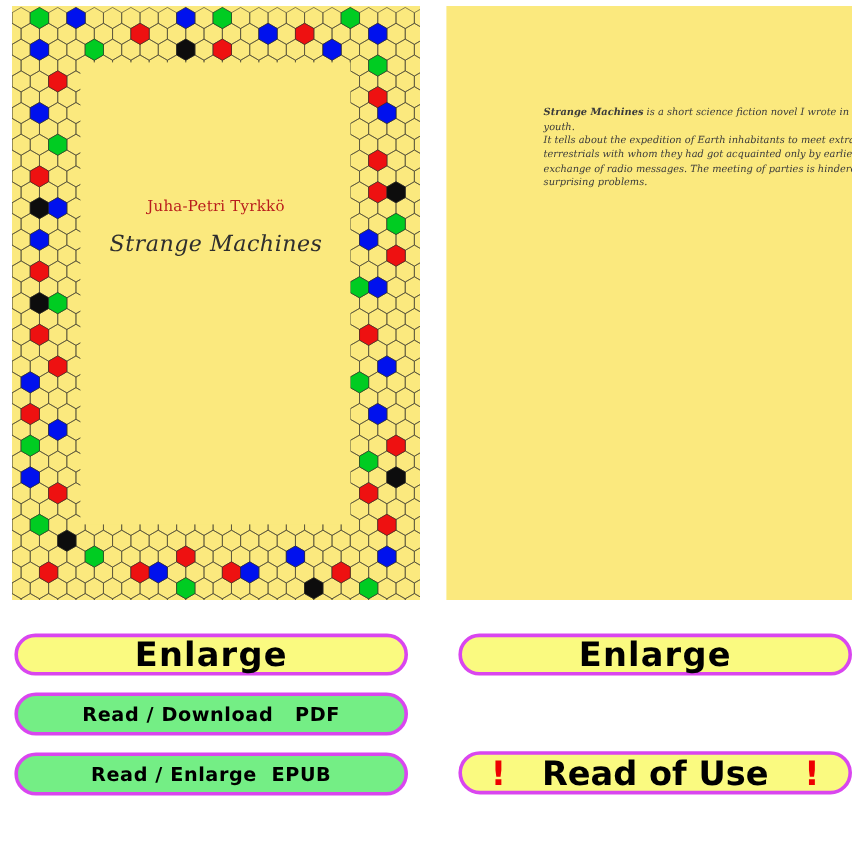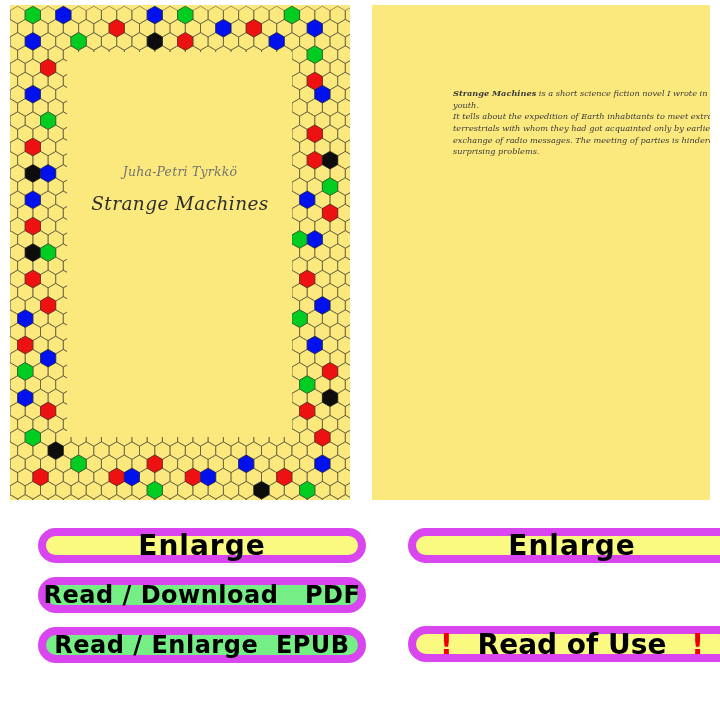--- a/index.html
+++ b/index.html
@@ -6,46 +6,46 @@
   .stage{position:relative;width:720px;height:720px;background:#ffffff;overflow:hidden;
          font-family:"DejaVu Sans","Liberation Sans",sans-serif;}
 
   
   .cover{position:absolute;top:5px;height:495px;overflow:hidden;}
   .cover-front{left:10px;width:340px;}
   .cover-back{left:372px;width:338px;}
   .cover svg{display:block;}
 
   .author-line{position:absolute;left:0;top:159px;width:100%;text-align:center;
-    font-family:"DejaVu Serif","Liberation Serif",serif;font-style:italic;
-    font-size:12.5px;color:#737373;letter-spacing:0.2px;}
+    font-family:"DejaVu Serif","Liberation Serif",serif;
+    font-size:12.5px;color:#b91c1c;letter-spacing:0.2px;}
   .title-line{position:absolute;left:0;top:188px;width:100%;text-align:center;
     font-family:"DejaVu Serif","Liberation Serif",serif;font-style:italic;
     font-size:18.5px;color:#2e2e2e;letter-spacing:0.4px;}
 
   .blurb{position:absolute;left:33px;top:83px;width:292px;
     font-family:"DejaVu Serif","Liberation Serif",serif;font-style:italic;
     font-size:8.2px;line-height:1.42;color:#3a3a3a;margin-left:48px;}
   .blurb .lead{font-weight:bold;}
   .blurb .rest{white-space:pre-line;}
 
   
-  .btn{position:absolute;box-sizing:border-box;border:8px solid #d946ef;border-radius:19px;
+  .btn{position:absolute;box-sizing:border-box;border:3px solid #d946ef;border-radius:19px;
        display:flex;align-items:center;justify-content:center;cursor:pointer;
-       font-weight:bold;color:#000;white-space:pre;margin-left:26px;}
+       font-weight:bold;color:#000;white-space:pre;}
   .btn-yellow{background:#fafa80;}
   .btn-green{background:#74ee85;}
   .col-left{left:12px;width:328px;}
   .col-right{left:382px;width:328px;}
   .row-1{top:528px;height:35px;}
   .row-2{top:577px;height:36px;}
   .row-3{top:627px;height:36px;}
   .row-3b{top:626px;height:36px;}
   .fs-enlarge{font-size:28px;letter-spacing:1px;}
-  .fs-read{font-size:24px;letter-spacing:0.5px;}
+  .fs-read{font-size:16px;letter-spacing:0.5px;}
   .btn-terms{justify-content:space-between;padding:0 24px;font-size:28px;}
   .bang{color:#ee0000;font-weight:bold;}
 </style>
 </head>
 <body>
 
 <div class="stage">
 
   <div class="cover cover-front" style="background: rgb(251, 233, 126);">
     <svg id="hexsvg" width="340" height="495" viewBox="0 0 340 495">

